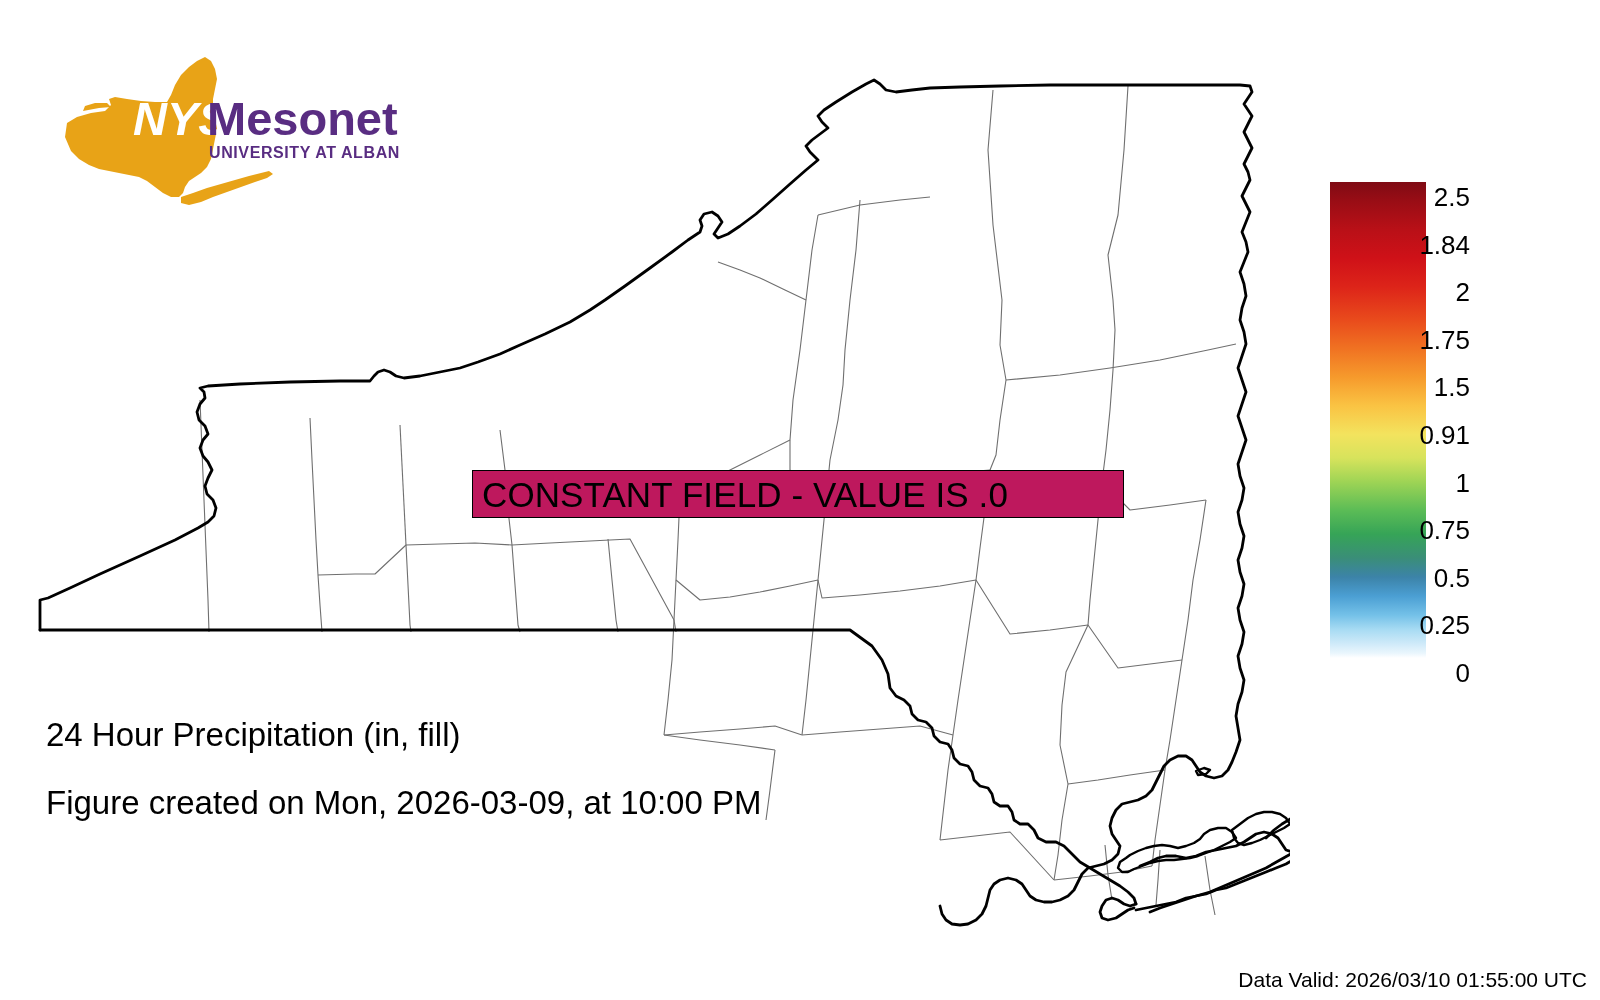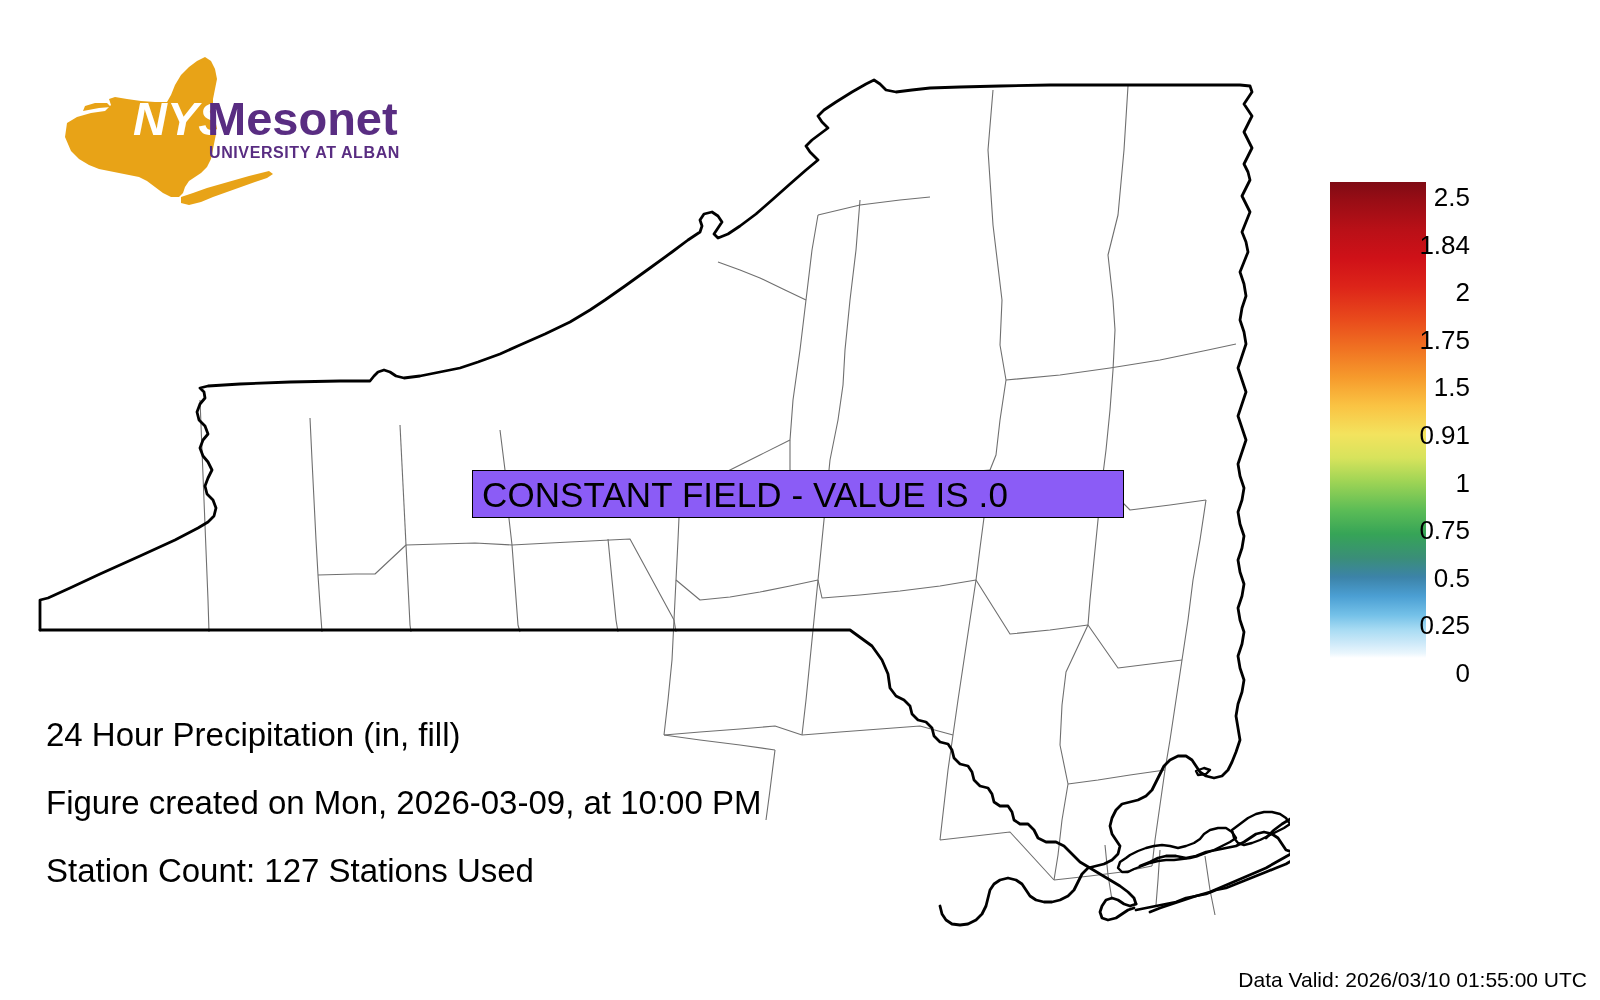--- a/index.html
+++ b/index.html
@@ -35,21 +35,21 @@
   }
   #map-svg { display:block; width:100%; height:100%; }
 
   
   #constant-field-box {
     position: absolute;
     left: 472px;
     top: 470px;
     width: 652px;
     height: 48px;
-    background: #8b5cf6;
+    background: #be185d;
     border: 1.4px solid #000000;
     box-sizing: border-box;
     display: flex;
     align-items: center;
     justify-content: flex-start;
     z-index: 40;
   }
   #constant-field-box .cf-text {
     font-size: 35px;
     line-height: 1;
@@ -355,16 +355,15 @@
       <div class="cb-tick" style="top: 355.2px;">0.75</div>
       <div class="cb-tick" style="top: 402.8px;">0.5</div>
       <div class="cb-tick" style="top: 450.4px;">0.25</div>
       <div class="cb-tick" style="top: 498px;">0</div>
     </div>
 </div>
 
 <div id="caption-block">
   <div class="caption-line">24 Hour Precipitation (in, fill)</div>
   <div class="caption-line">Figure created on Mon, 2026-03-09, at 10:00 PM</div>
-  <div class="caption-line">Station Count: 127 Stations Used</div>
 </div>
 
 <div id="footer-valid">Data Valid: 2026/03/10 01:55:00 UTC</div>
 
 </body></html>

